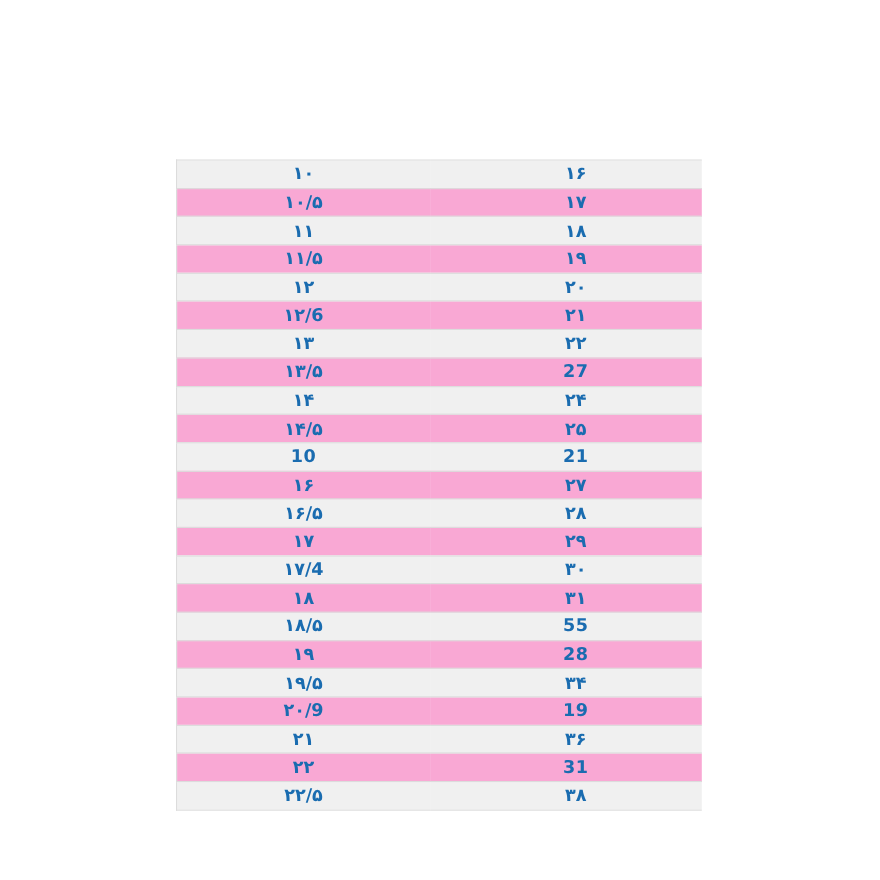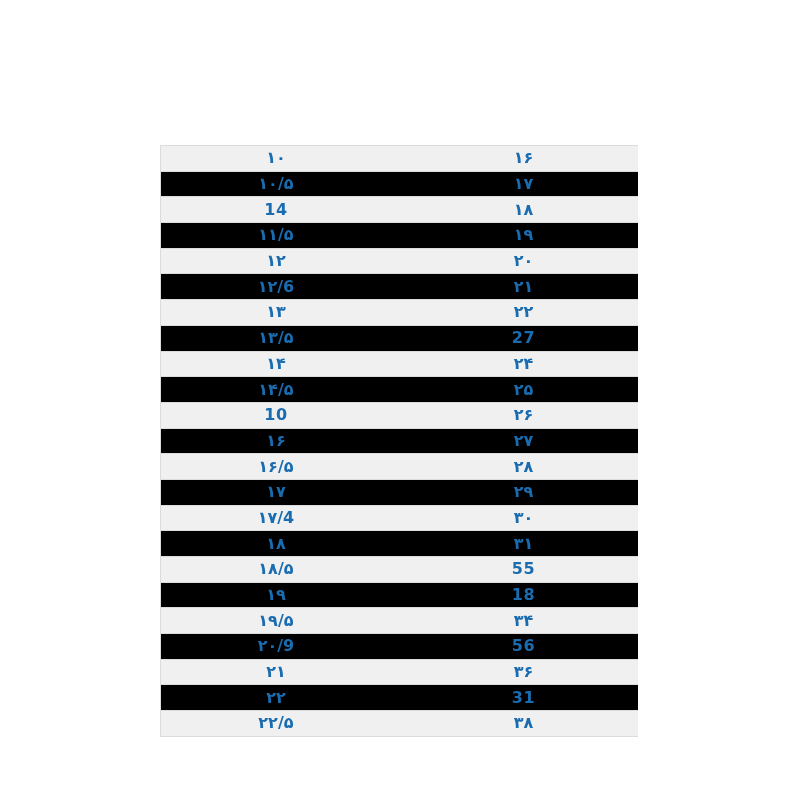--- a/index.html
+++ b/index.html
@@ -47,21 +47,21 @@
     letter-spacing: 0.5px;
     line-height: 1;
     white-space: nowrap;
   }
 
   
   table.size-table tr.striped td {
     background: #f0f0f0;
   }
   table.size-table tr.plain td {
-    background: #000000;
+    background: #f9a8d4;
   }
 
   
   table.size-table td.col-right {
     border-left: 1px solid #dcdcdc;
   }
 
   
   table.size-table td.col-left {
     width: 50%;
@@ -80,21 +80,21 @@
         <tr class="striped">
           <td class="col-left">۱۶</td>
           <td class="col-right">۱۰</td>
         </tr>
         <tr class="plain">
           <td class="col-left">۱۷</td>
           <td class="col-right">۱۰/۵</td>
         </tr>
         <tr class="striped">
           <td class="col-left">۱۸</td>
-          <td class="col-right">14</td>
+          <td class="col-right">۱۱</td>
         </tr>
         <tr class="plain">
           <td class="col-left">۱۹</td>
           <td class="col-right">۱۱/۵</td>
         </tr>
         <tr class="striped">
           <td class="col-left">۲۰</td>
           <td class="col-right">۱۲</td>
         </tr>
         <tr class="plain">
@@ -111,21 +111,21 @@
         </tr>
         <tr class="striped">
           <td class="col-left">۲۴</td>
           <td class="col-right">۱۴</td>
         </tr>
         <tr class="plain">
           <td class="col-left">۲۵</td>
           <td class="col-right">۱۴/۵</td>
         </tr>
         <tr class="striped">
-          <td class="col-left">۲۶</td>
+          <td class="col-left">21</td>
           <td class="col-right">10</td>
         </tr>
         <tr class="plain">
           <td class="col-left">۲۷</td>
           <td class="col-right">۱۶</td>
         </tr>
         <tr class="striped">
           <td class="col-left">۲۸</td>
           <td class="col-right">۱۶/۵</td>
         </tr>
@@ -139,29 +139,29 @@
         </tr>
         <tr class="plain">
           <td class="col-left">۳۱</td>
           <td class="col-right">۱۸</td>
         </tr>
         <tr class="striped">
           <td class="col-left">55</td>
           <td class="col-right">۱۸/۵</td>
         </tr>
         <tr class="plain">
-          <td class="col-left">18</td>
+          <td class="col-left">28</td>
           <td class="col-right">۱۹</td>
         </tr>
         <tr class="striped">
           <td class="col-left">۳۴</td>
           <td class="col-right">۱۹/۵</td>
         </tr>
         <tr class="plain">
-          <td class="col-left">56</td>
+          <td class="col-left">19</td>
           <td class="col-right">۲۰/9</td>
         </tr>
         <tr class="striped">
           <td class="col-left">۳۶</td>
           <td class="col-right">۲۱</td>
         </tr>
         <tr class="plain">
           <td class="col-left">31</td>
           <td class="col-right">۲۲</td>
         </tr>

